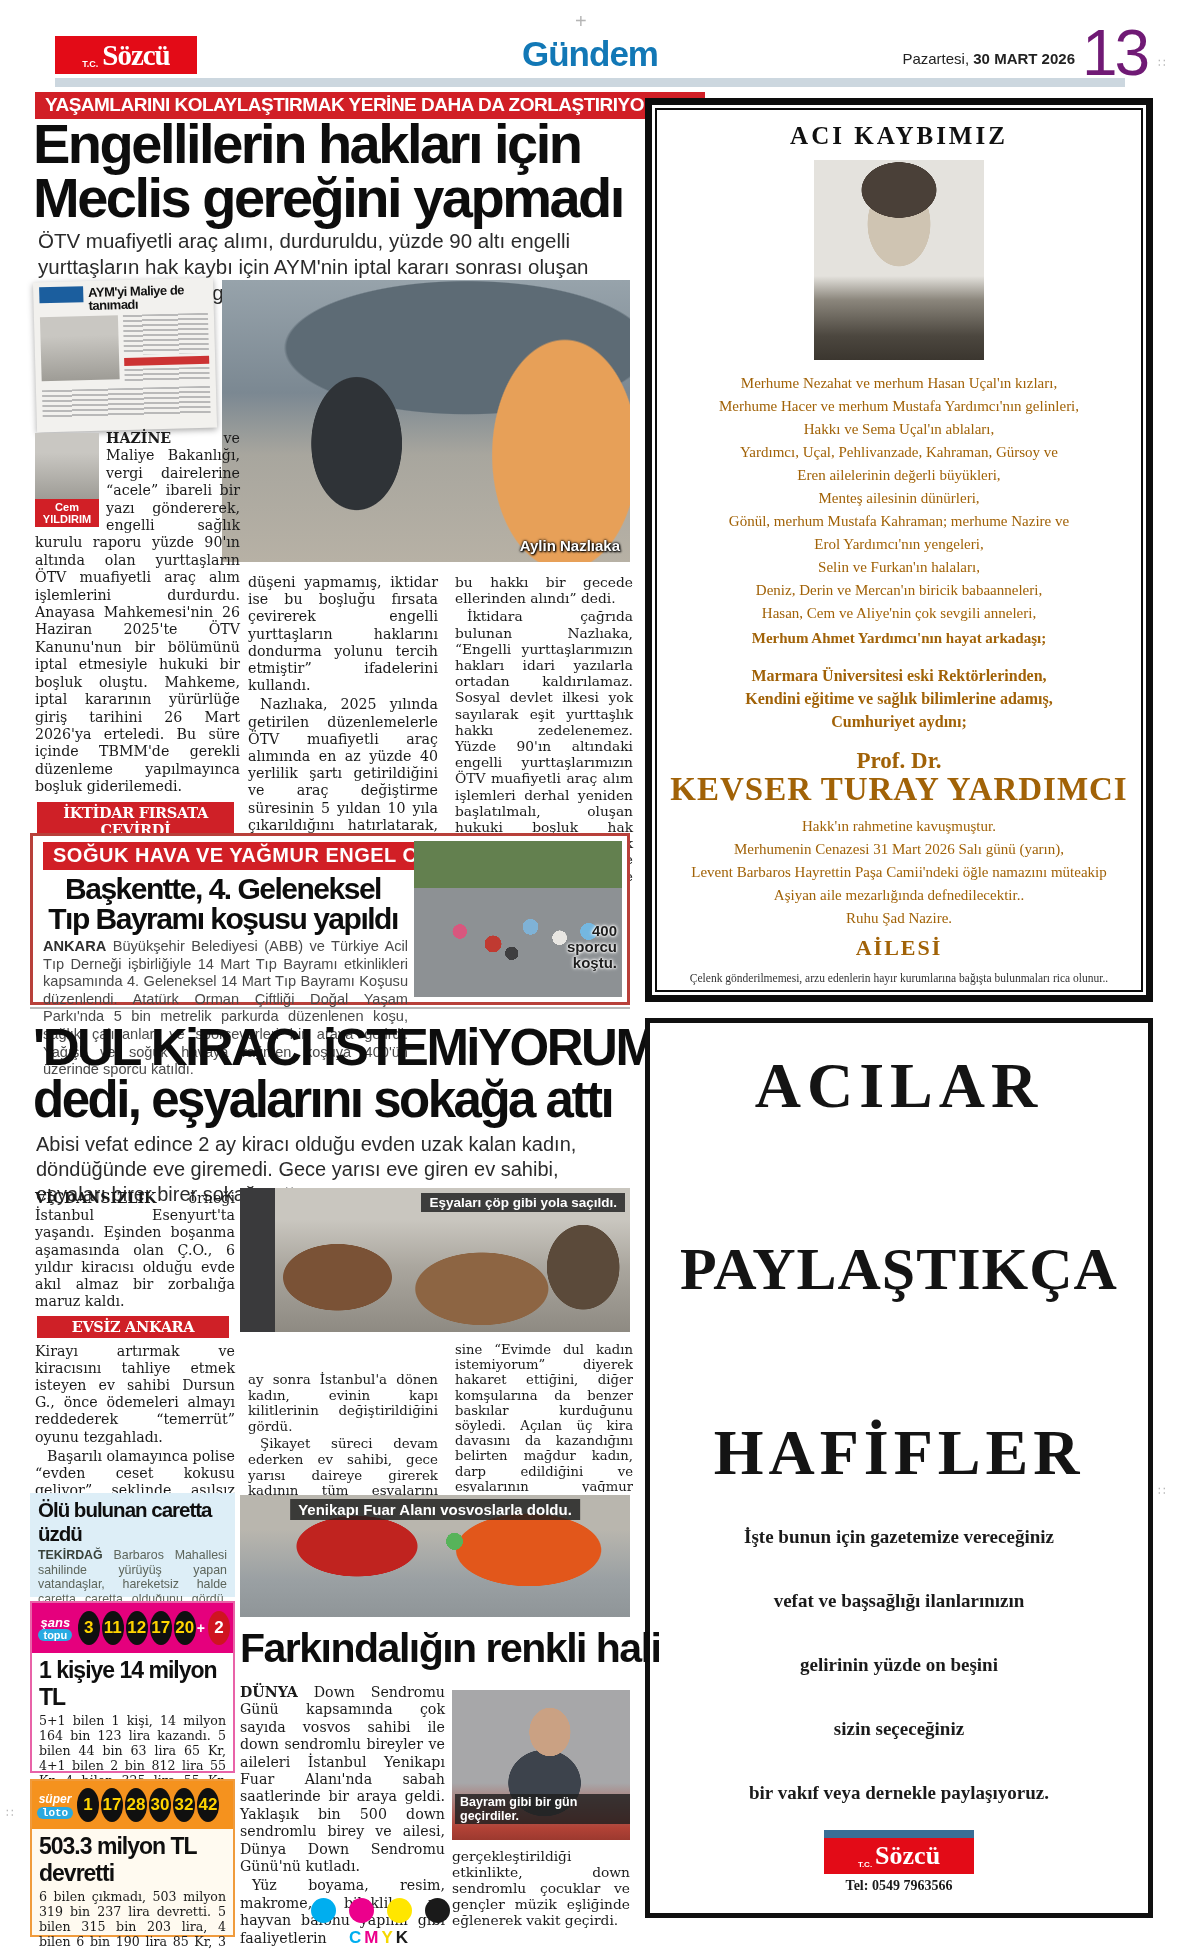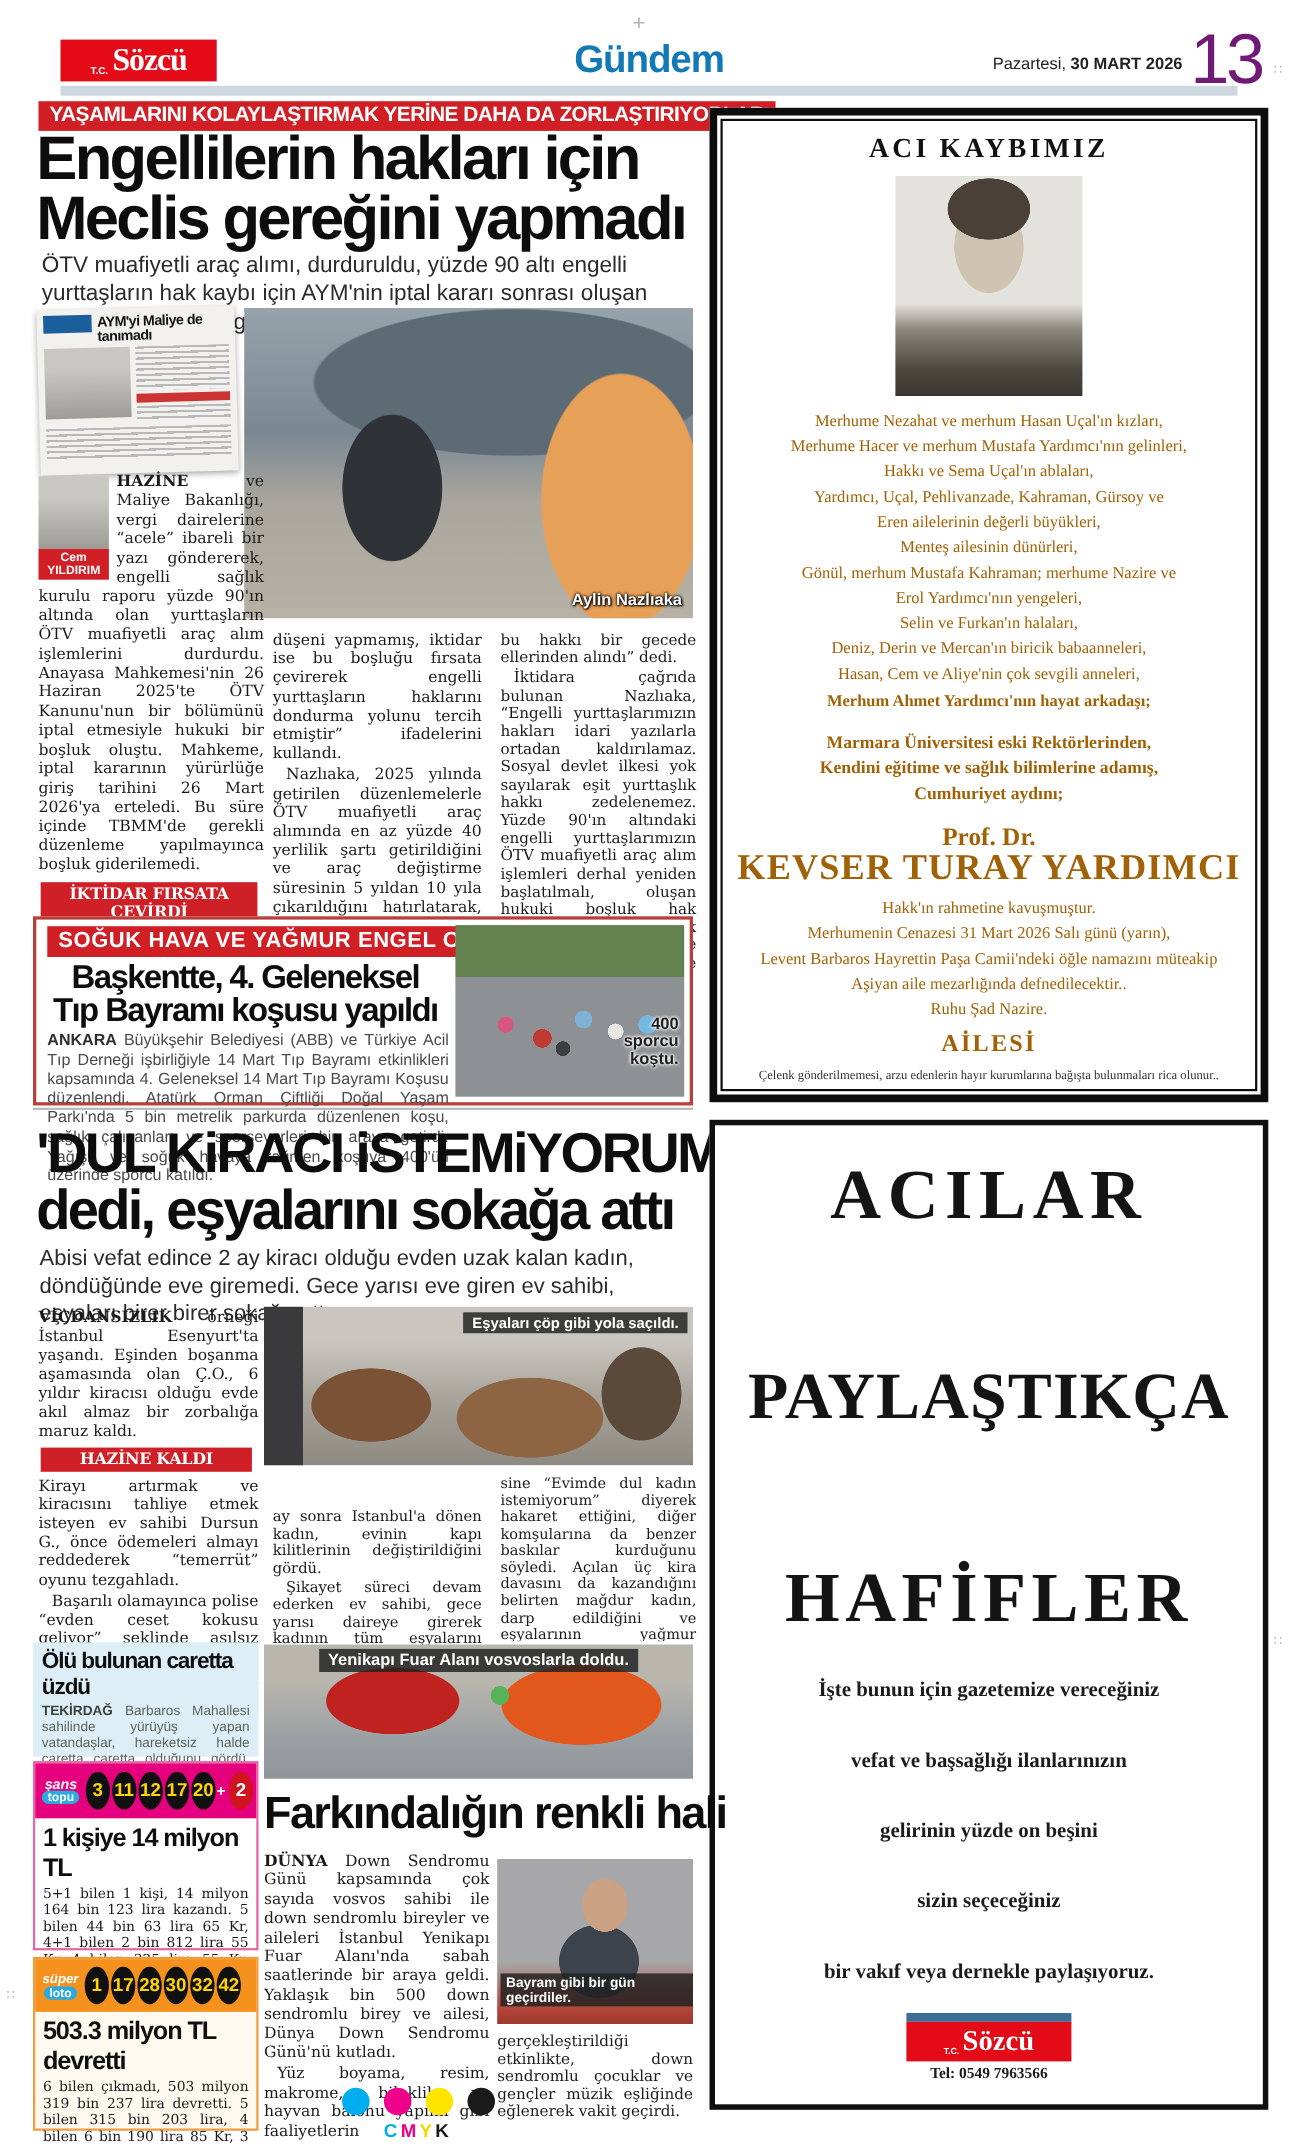--- a/index.html
+++ b/index.html
@@ -175,21 +175,21 @@
       <div class="obitline" style="margin-top:8px;font-size:11.5px;color:#333;">Çelenk gönderilmemesi, arzu edenlerin hayır kurumlarına bağışta bulunmaları rica olunur..</div>
     </div>
   </div>
 
   <div class="abs headline" style="left:33px;top:1022px;font-size:51px;">'DUL KiRACI iSTEMiYORUM'</div>
   <div class="abs headline" style="left:33px;top:1074px;font-size:51px;">dedi, eşyalarını sokağa attı</div>
   <div class="abs" style="left:36px;top:1132px;width:597px;font-size:20px;line-height:25px;color:#2b2b2b;">Abisi vefat edince 2 ay kiracı olduğu evden uzak kalan kadın, döndüğünde eve giremedi. Gece yarısı eve giren ev sahibi, eşyaları birer birer sokağa attı</div>
 
   <div class="abs serifbody" style="left:35px;top:1190px;width:200px;font-size:14.2px;line-height:17.2px;">
     <p><b>VİCDANSIZLIK</b><span> örneği İstanbul Esenyurt'ta yaşandı. Eşinden boşanma aşamasında olan Ç.O., 6 yıldır kiracısı olduğu evde akıl almaz bir zorbalığa maruz kaldı.</span></p>
-    <span class="crosshead">HAZİNE KALDI</span>
+    <span class="crosshead">EVSİZ ANKARA</span>
     <p>Kirayı artırmak ve kiracısını tahliye etmek isteyen ev sahibi Dursun G., önce ödemeleri almayı reddederek “temerrüt” oyunu tezgahladı.</p>
     <p>Başarılı olamayınca polise “evden ceset kokusu geliyor” şeklinde asılsız ihbarlarda bulundu.</p>
     <p>Zulüm, Ç.O.'nun vefat eden abisinin cenazesi için memlekete gitmesiyle zirveye ulaştı. İki</p>
   </div>
 
   <div class="abs ph ph-furniture" style="left:240px;top:1188px;width:390px;height:144px;">
     <div class="abs chipcaption" style="top:5px;right:5px;font-size:13.5px;">Eşyaları çöp gibi yola saçıldı.</div>
   </div>
 
   <div class="abs serifbody" style="left:248px;top:1372px;width:190px;height:150px;overflow:hidden;font-size:13.4px;line-height:15.6px;">
@@ -244,21 +244,21 @@
     <div style="padding:4px 7px;">
       <div style="font-weight:bold;font-size:23px;letter-spacing:-1px;color:#0f0f0f;">1 kişiye 14 milyon TL</div>
       <div class="serifbody" style="margin-top:2px;font-size:12.6px;line-height:15px;">5+1 bilen 1 kişi, 14 milyon 164 bin 123 lira kazandı. 5 bilen 44 bin 63 lira 65 Kr, 4+1 bilen 2 bin 812 lira 55 Kr, 4 bilen 325 lira 55 Kr, 3+1 bilen 165 lira 35 Kr, 3 bilen 48 lira, 2+1 bilen 68 lira, 1+1 bilen 35 lira 25 Kr, 0+1 bilen 37 lira alacak.</div>
     </div>
   </div>
 
   <div class="abs" style="left:30px;top:1779px;width:205px;height:158px;border:2px solid #f09b3c;box-sizing:border-box;background:#fffaf0;">
     <div style="height:48px;background:#f5921e;display:flex;align-items:center;padding:0 3px;">
       <div style="width:40px;line-height:11px;text-align:center;">
         <span style="color:#fff;font-weight:bold;font-style:italic;font-size:12px;">süper</span><br>
-        <span style="color:#fff;font-weight:bold;font-size:11px;background:#2aa9e0;border-radius:7px;padding:0 5px;">loto</span>
+        <span style="color:#fff;font-weight:bold;font-size:11px;background:#2aa9e0;border-radius:7px;padding:0 5px;font-family:Liberation Mono, monospace;">loto</span>
       </div>
       <span class="lotto-num">1</span>
       <span class="lotto-num">17</span>
       <span class="lotto-num">28</span>
       <span class="lotto-num">30</span>
       <span class="lotto-num">32</span>
       <span class="lotto-num">42</span>
     </div>
     <div style="padding:4px 7px;">
       <div style="font-weight:bold;font-size:23px;letter-spacing:-1px;color:#0f0f0f;">503.3 milyon TL devretti</div>

